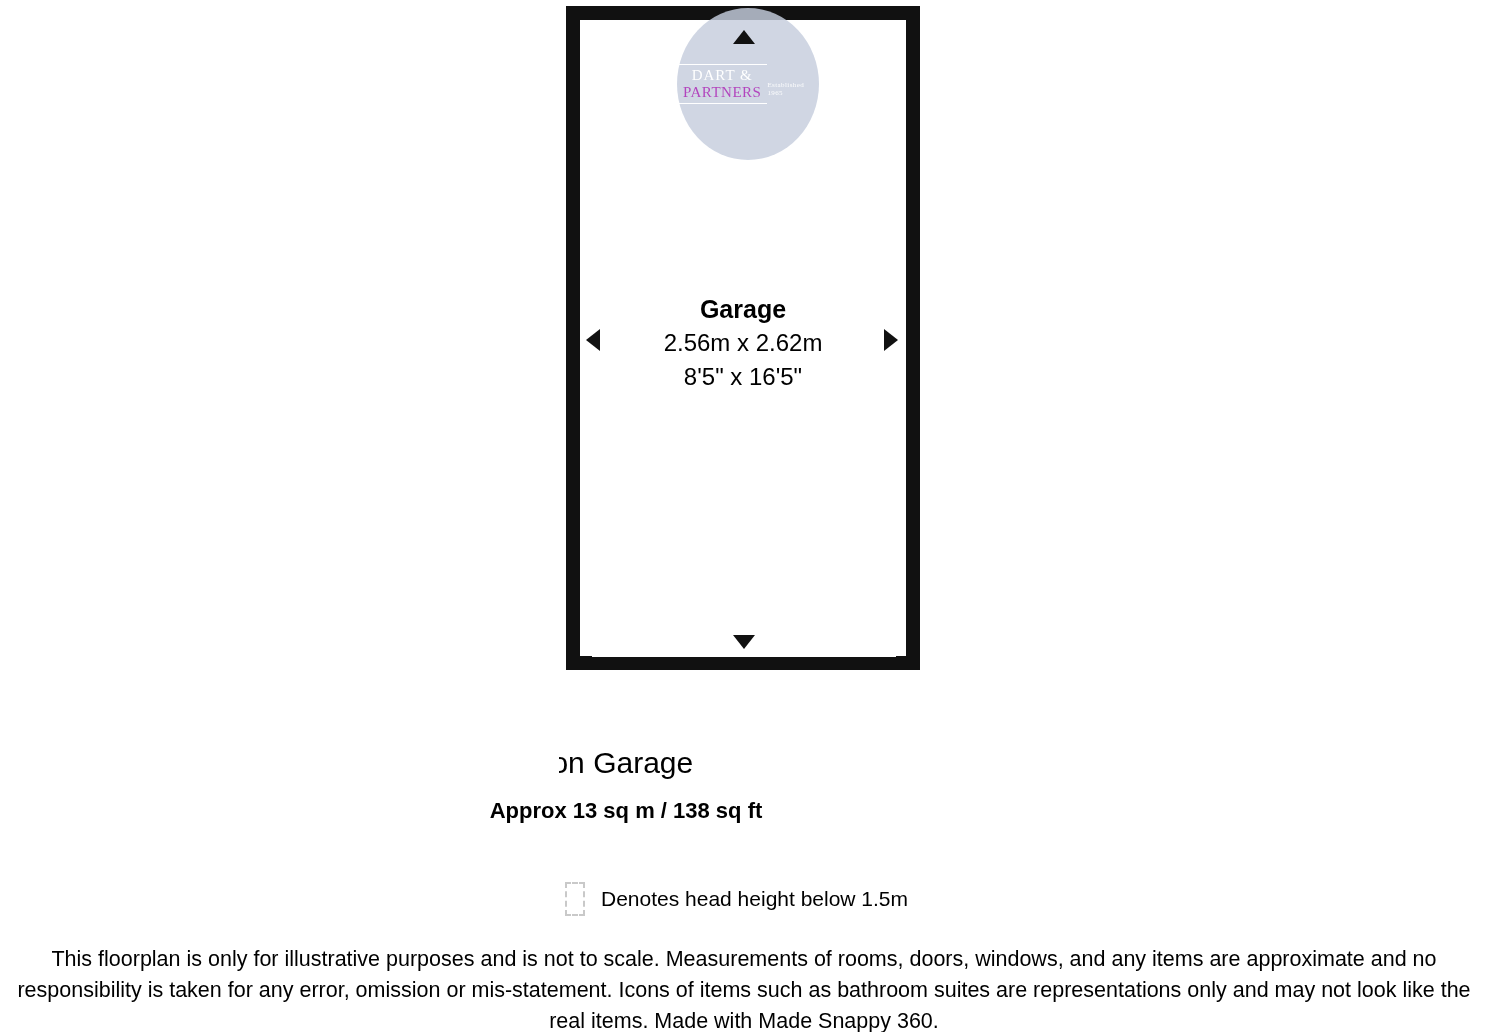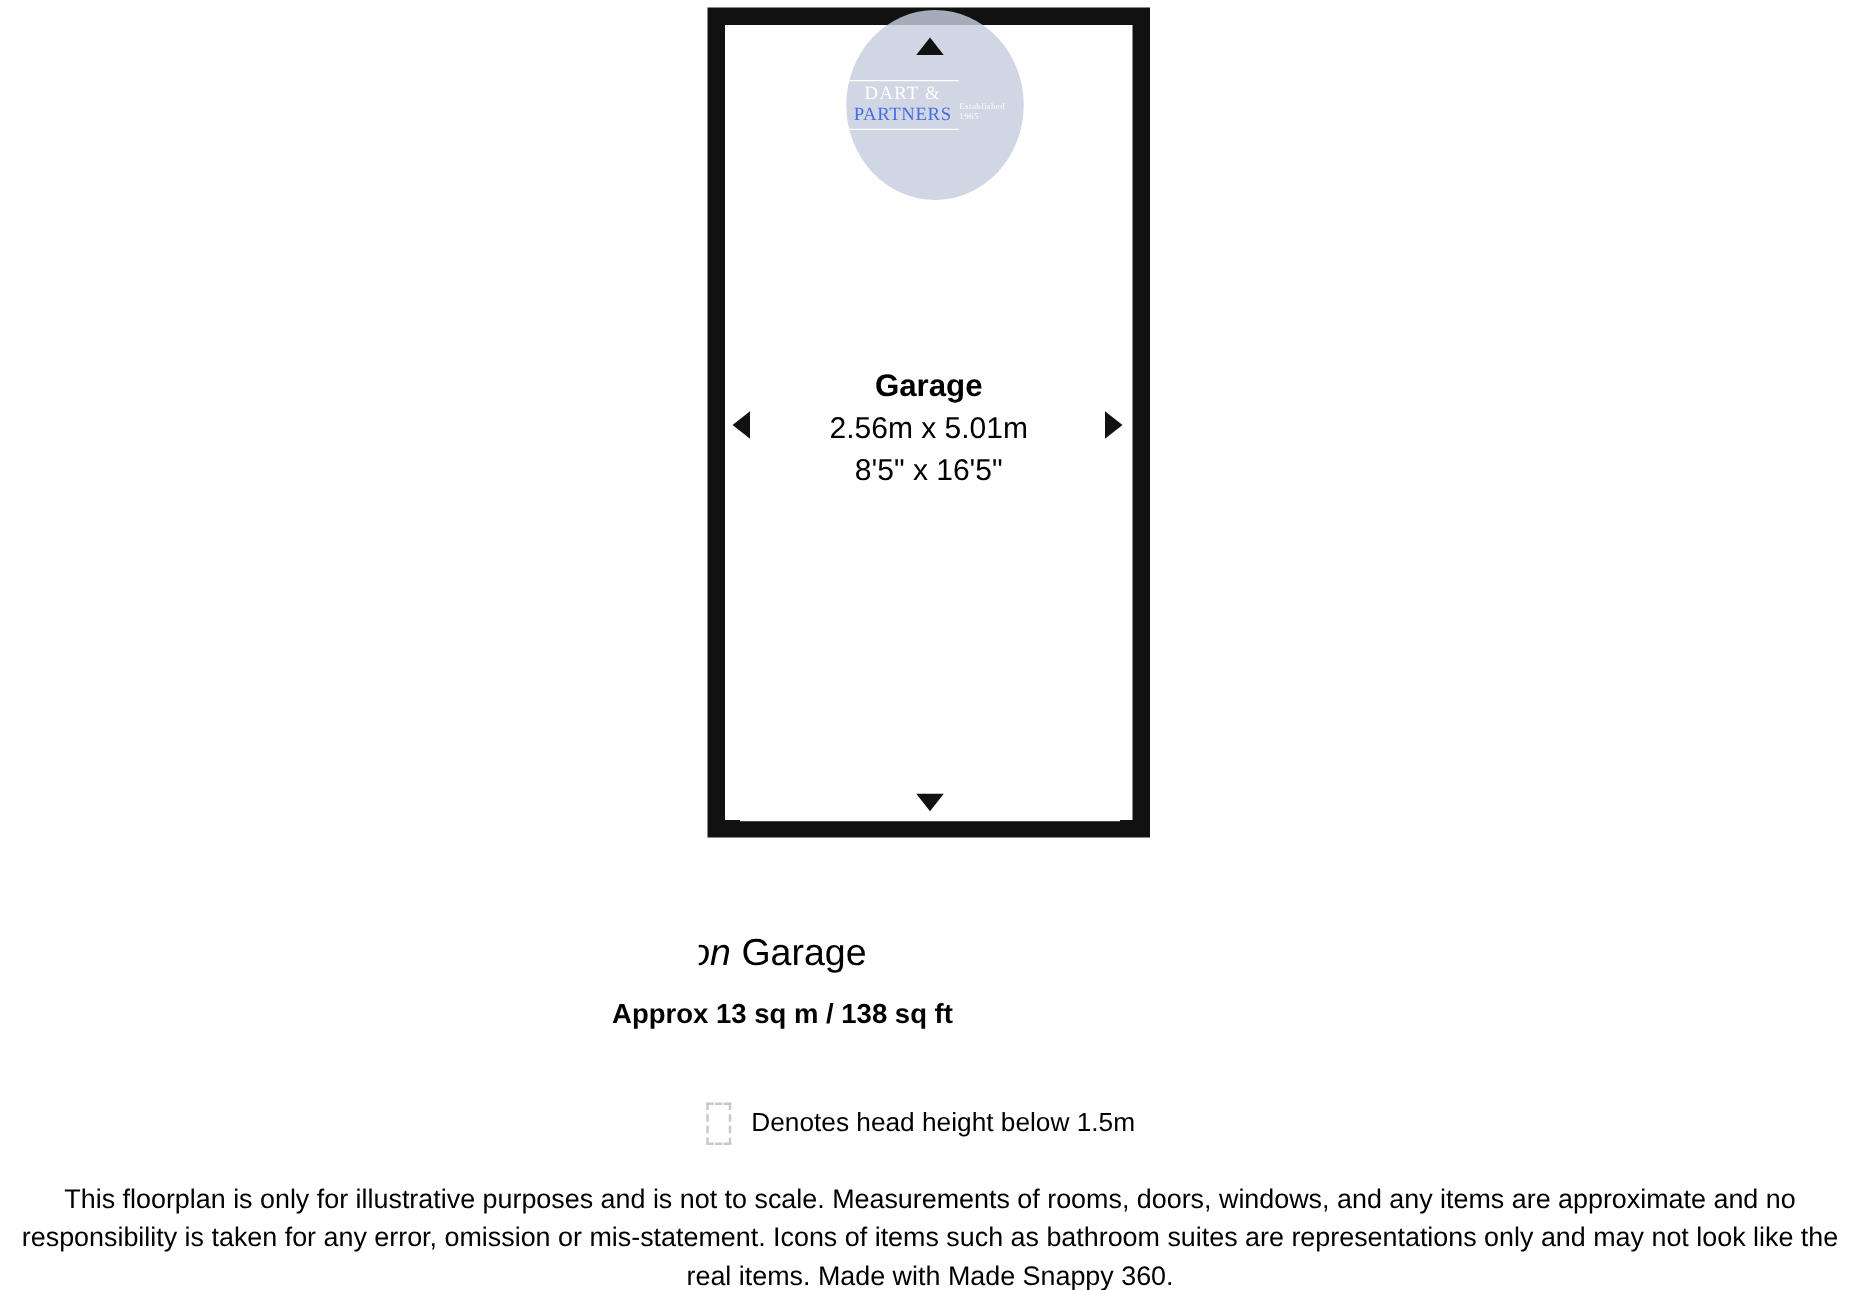--- a/index.html
+++ b/index.html
@@ -75,21 +75,21 @@
     text-align: center;
   }
   .wm-line1 {
     color: #ffffff;
     font-family: "Liberation Serif", serif;
     font-size: 15px;
     letter-spacing: 1px;
     line-height: 17px;
   }
   .wm-line2 {
-    color: #1d4ed8;
+    color: #a21caf;
     font-family: "Liberation Serif", serif;
     font-size: 15px;
     letter-spacing: 0.5px;
     line-height: 17px;
   }
   .wm-sub {
     color: #ffffff;
     font-family: "Liberation Serif", serif;
     font-size: 7px;
     letter-spacing: 0.4px;
@@ -165,21 +165,20 @@
     left: -118px;
   }
   .floor-title .clipped {
     
     display: inline-block;
     overflow: hidden;
     width: 26px;
     vertical-align: bottom;
     direction: rtl;
     text-align: right;
-    font-style: italic;
   }
   .area-line {
     font-size: 22px;
     font-weight: bold;
     margin-top: 16px;
     position: relative;
     left: -118px;
   }
 
   
@@ -232,21 +231,21 @@
     <div class="wm-sub">Established 1965</div>
   </div>
 
   <div class="arrow arrow-up"></div>
   <div class="arrow arrow-down"></div>
   <div class="arrow arrow-left"></div>
   <div class="arrow arrow-right"></div>
 
   <div class="room-label">
     <div class="room-name">Garage</div>
-    <div class="room-dim">2.56m x 5.01m</div>
+    <div class="room-dim">2.56m x 2.62m</div>
     <div class="room-dim">8'5" x 16'5"</div>
   </div>
 
 </div>
 
 <div class="title-wrap">
   <div class="floor-title">
     <span class="clipped">on</span>
     <span>Garage</span>
   </div>

